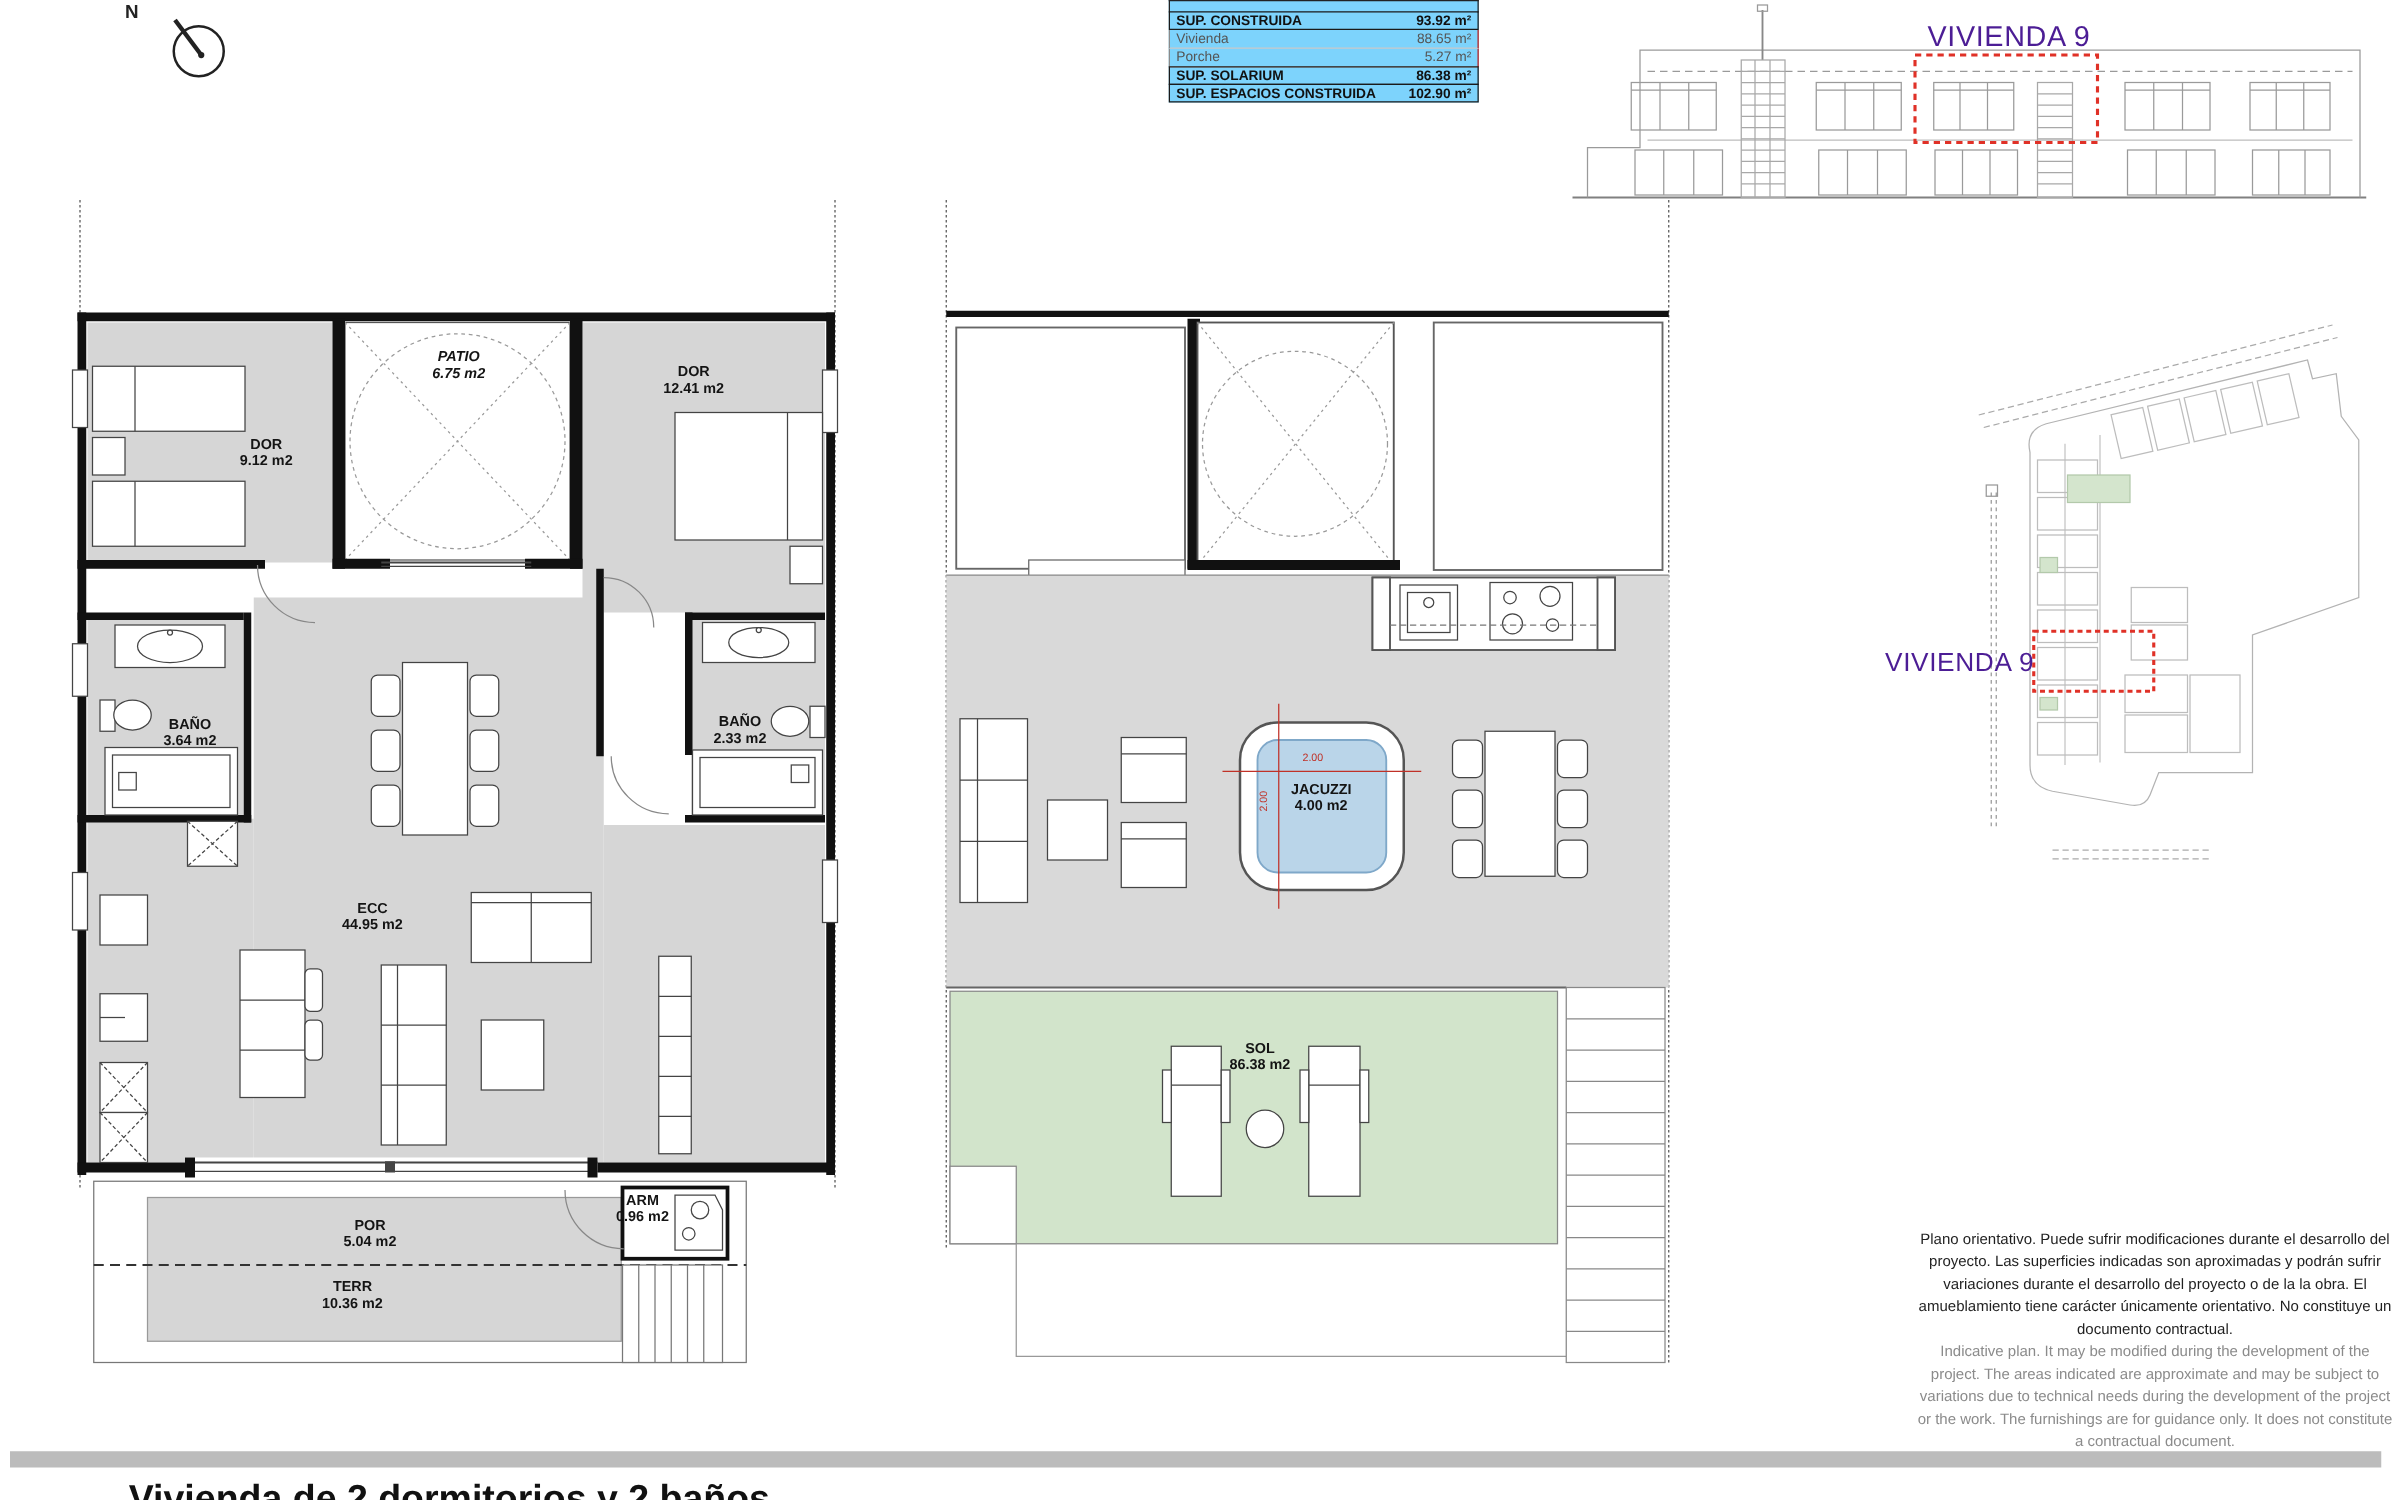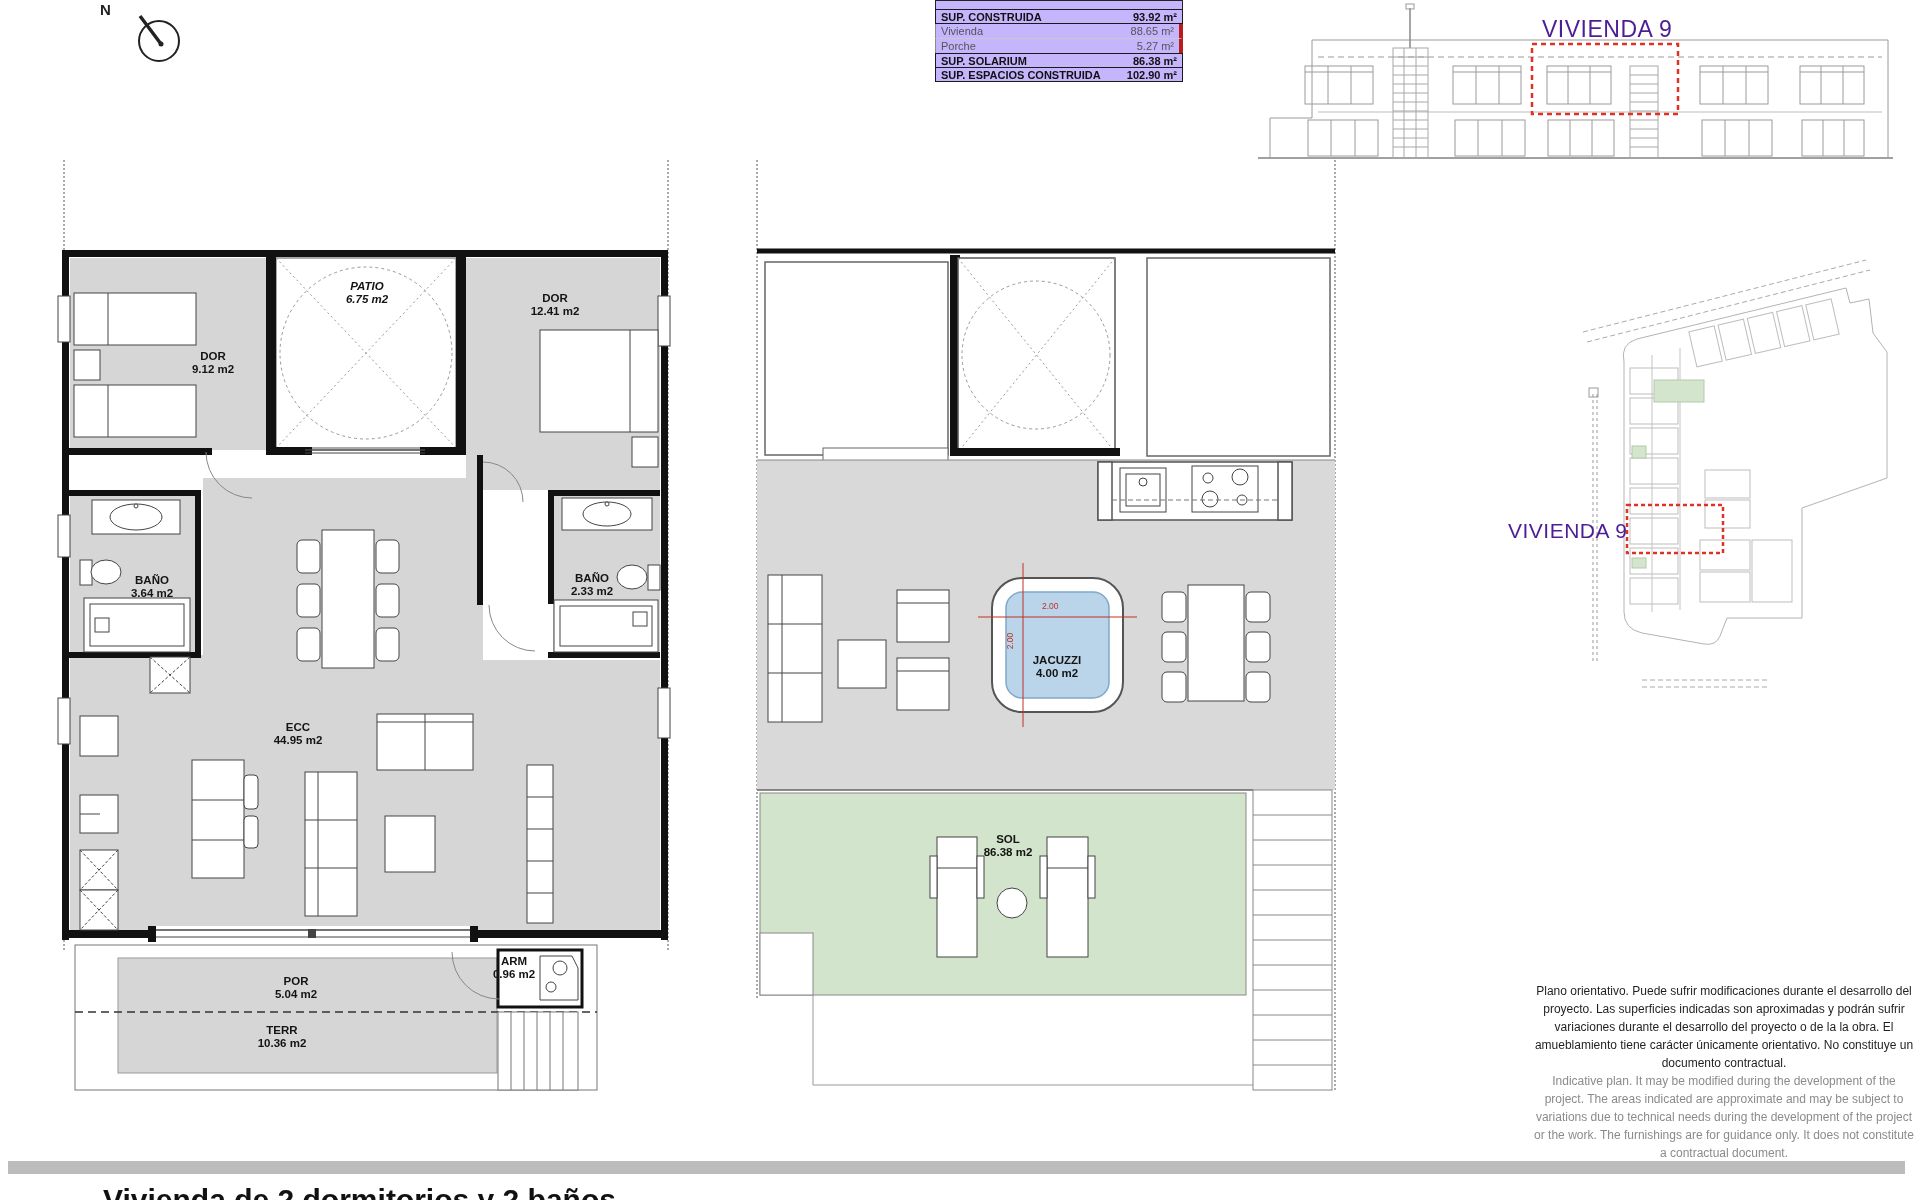--- a/index.html
+++ b/index.html
@@ -4,26 +4,26 @@
 <style>
   html,body{margin:0;padding:0;background:#fff;}
   #canvas{position:relative;width:1920px;height:1200px;background:#fff;overflow:hidden;
           font-family:"Liberation Sans",sans-serif;}
   svg{position:absolute;left:0;top:0;}
   
   .rmlabel{position:absolute;transform:translate(-50%,-50%);text-align:center;
            font-weight:bold;font-size:11.5px;line-height:13px;color:#141414;white-space:nowrap;}
   .rmlabel .l2{display:block;}
   
-  .areatable{position:absolute;left:935px;top:0px;width:248px;font-size:11px;background:#c4b5fd;}
+  .areatable{position:absolute;left:935px;top:0px;width:248px;font-size:11px;background:#7dd3fc;}
   .at-spacer{height:9px;border-left:1.5px solid #222;border-right:1.5px solid #222;border-top:1.5px solid #222;}
   .at-row{display:flex;justify-content:space-between;align-items:center;height:15px;
           padding:0 5px;box-sizing:border-box;}
   .at-bold{border:1.5px solid #1a1a1a;font-weight:bold;color:#111;margin-top:-1px;}
-  .at-light{border-left:1px solid #8a8a8a;border-right:4px solid #b91c1c;border-bottom:1px solid #c9c9c9;color:#555;}
+  .at-light{border-left:1px solid #8a8a8a;border-right:1px solid #b91c1c;border-bottom:1px solid #c9c9c9;color:#555;}
   
   .bigcap{position:absolute;color:#4c1d95;font-size:23px;letter-spacing:0.5px;white-space:nowrap;}
   
   .dim{position:absolute;color:#c03127;font-size:8.5px;white-space:nowrap;}
   .dim.vert{transform:rotate(-90deg);}
   
   .disclaimer{position:absolute;left:1533px;top:982px;width:382px;font-size:12px;line-height:18px;text-align:center;}
   .disclaimer .es{color:#1f1f1f;margin:0 0 0 0;}
   .disclaimer .en{color:#8b8b8b;margin:0;}
   
@@ -469,21 +469,21 @@
   <div class="rmlabel" style="left:296px;top:988px;">
     <span>POR</span><span class="l2">5.04 m2</span>
   </div>
   <div class="rmlabel" style="left:282px;top:1037px;">
     <span>TERR</span><span class="l2">10.36 m2</span>
   </div>
   <div class="rmlabel" style="left:514px;top:968px;">
     <span>ARM</span><span class="l2">0.96 m2</span>
   </div>
 
-  <div class="rmlabel" style="left:1057px;top:667px;">
+  <div class="rmlabel" style="left:1057px;top:639px;">
     <span>JACUZZI</span><span class="l2">4.00 m2</span>
   </div>
   <div class="rmlabel" style="left:1008px;top:846px;">
     <span>SOL</span><span class="l2">86.38 m2</span>
   </div>
 
   <div class="dim" style="left:1042px;top:601px;">2.00</div>
   <div class="dim vert" style="left:1002px;top:636px;">2.00</div>
 
   <div class="disclaimer">

